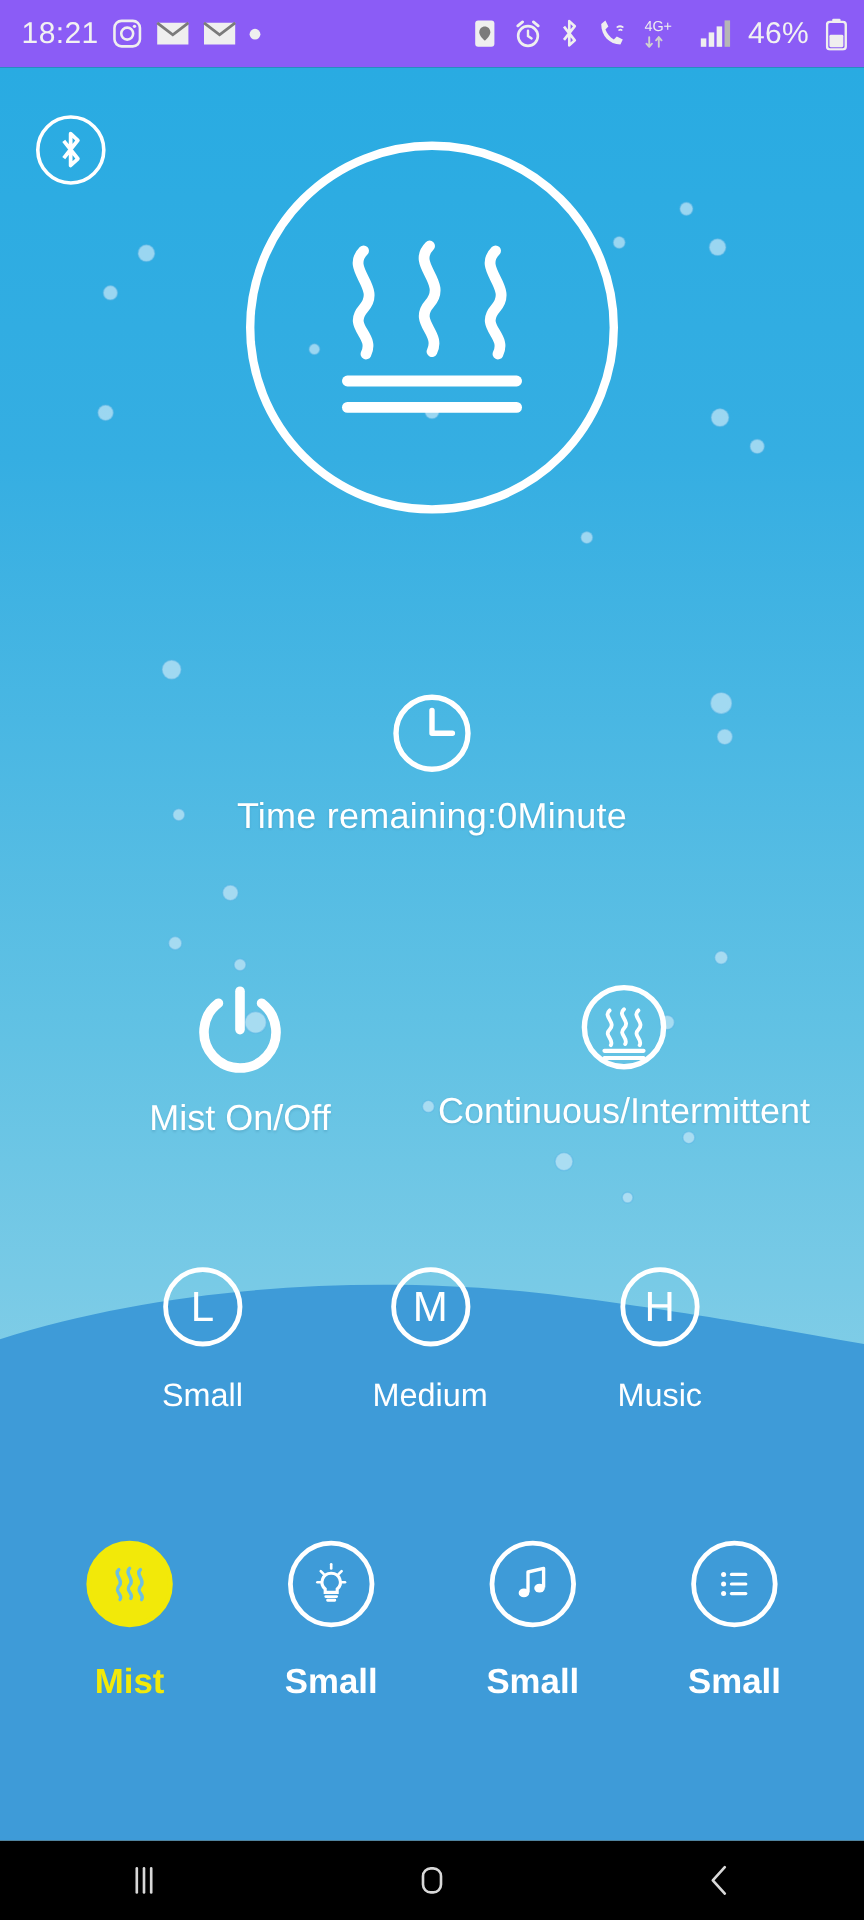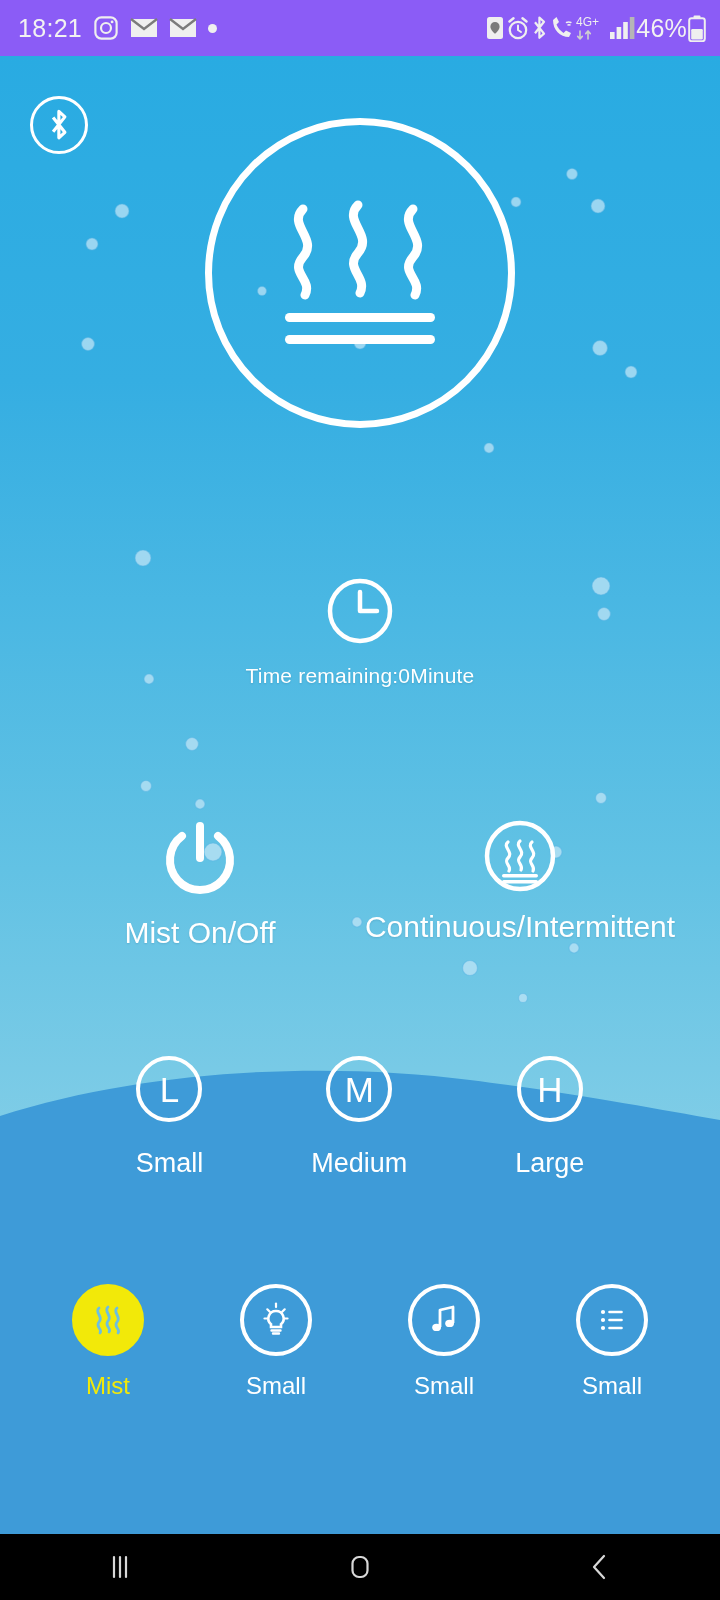--- a/index.html
+++ b/index.html
@@ -11,21 +11,21 @@
   }
   #phone{ position:absolute; inset:0; width:720px; height:1600px; background:#000; }
 
   
   .statusbar{
     position:absolute; top:0; left:0; width:720px; height:56px;
     background:#8b5cf6; display:flex; align-items:center;
     padding:0 14px 0 18px; color:#fff;
   }
   .sb-left{ display:flex; align-items:center; gap:11px; flex:1; }
-  .sb-right{ display:flex; align-items:center; gap:1px;justify-content:space-between; }
+  .sb-right{ display:flex; align-items:center; gap:14px;justify-content:space-between; }
   .sb-time{ font-size:25px; letter-spacing:.3px; color:#f2f2f2; }
   .sb-pct{ font-size:25px; color:#f2f2f2; letter-spacing:.2px; }
   .sb-ico{ display:block; }
   .dot-ico{ width:9px; height:9px; border-radius:50%; background:#efefef; }
 
   
   .app{
     position:absolute; top:56px; left:0; width:720px; height:1478px;
     background:linear-gradient(180deg,#29ABE2 0%,#35aee2 22%,#62c2e4 55%,#8ed2e8 82%,#9fd8ea 100%);
     overflow:hidden;
@@ -43,21 +43,21 @@
     position:absolute; left:50%; transform:translateX(-50%); top:62px;
     width:310px; height:310px; border:7px solid #fff; border-radius:50%;
     display:flex; align-items:center; justify-content:center;
   }
 
   .timer{
     position:absolute; left:0; top:520px; width:720px;
     display:flex; flex-direction:column; align-items:center;
   }
   .timer-label{
-    margin-top:18px; color:#ffffff; font-size:21px; letter-spacing:.2px;
+    margin-top:18px; color:#ffffff; font-size:30px; letter-spacing:.2px;
     text-shadow:0 1px 2px rgba(0,60,90,.16);
   }
 
   .ctl-row{
     position:absolute; top:760px; left:0; width:720px;
     display:flex; align-items:flex-start; justify-content:space-around;
     padding:0 40px;
   }
   .ctl{ display:flex; flex-direction:column; align-items:center; width:310px; }
   .ctl-label{ margin-top:14px; color:#fff; font-size:30px; white-space:nowrap;
@@ -78,21 +78,21 @@
   .tabbar{
     position:absolute; top:1228px; left:0; width:720px;
     display:flex; justify-content:space-around; padding:0 24px;
   }
   .tab{ display:flex; flex-direction:column; align-items:center; width:130px; }
   .tab-circle{
     width:72px; height:72px; border:4px solid #fff; border-radius:50%;
     display:flex; align-items:center; justify-content:center;
   }
   .tab-circle.active{ background:#f2e909; border-color:#f2e909; }
-  .tab-label{ margin-top:16px; font-size:24px; color:#fff; }
+  .tab-label{ margin-top:30px; font-size:29px; color:#fff;font-weight:bold; }
   .tab-label.active{ color:#f2e909; }
 
   
   .navbar{
     position:absolute; left:0; bottom:0; width:720px; height:66px;
     background:#000; display:flex; align-items:center; justify-content:space-around;
   }
   .nav-btn{ width:120px; height:66px; display:flex; align-items:center; justify-content:center; }
 </style>
 </head>
@@ -246,21 +246,21 @@
       <div class="size-item">
         <div class="size-circle">L</div>
         <div class="size-label">Small</div>
       </div>
       <div class="size-item">
         <div class="size-circle">M</div>
         <div class="size-label">Medium</div>
       </div>
       <div class="size-item">
         <div class="size-circle">H</div>
-        <div class="size-label">Large</div>
+        <div class="size-label">Music</div>
       </div>
     </div>
 
     <div class="tabbar">
 
       <div class="tab">
         <div class="tab-circle active">
           <svg width="46" height="46" viewBox="0 0 46 46">
             <g fill="none" stroke="#6dbfe0" stroke-width="2.8" stroke-linecap="round">
               <path d="M14 11 C9 15, 19 20, 14 25 C10 30, 18 32, 15 36"></path>

